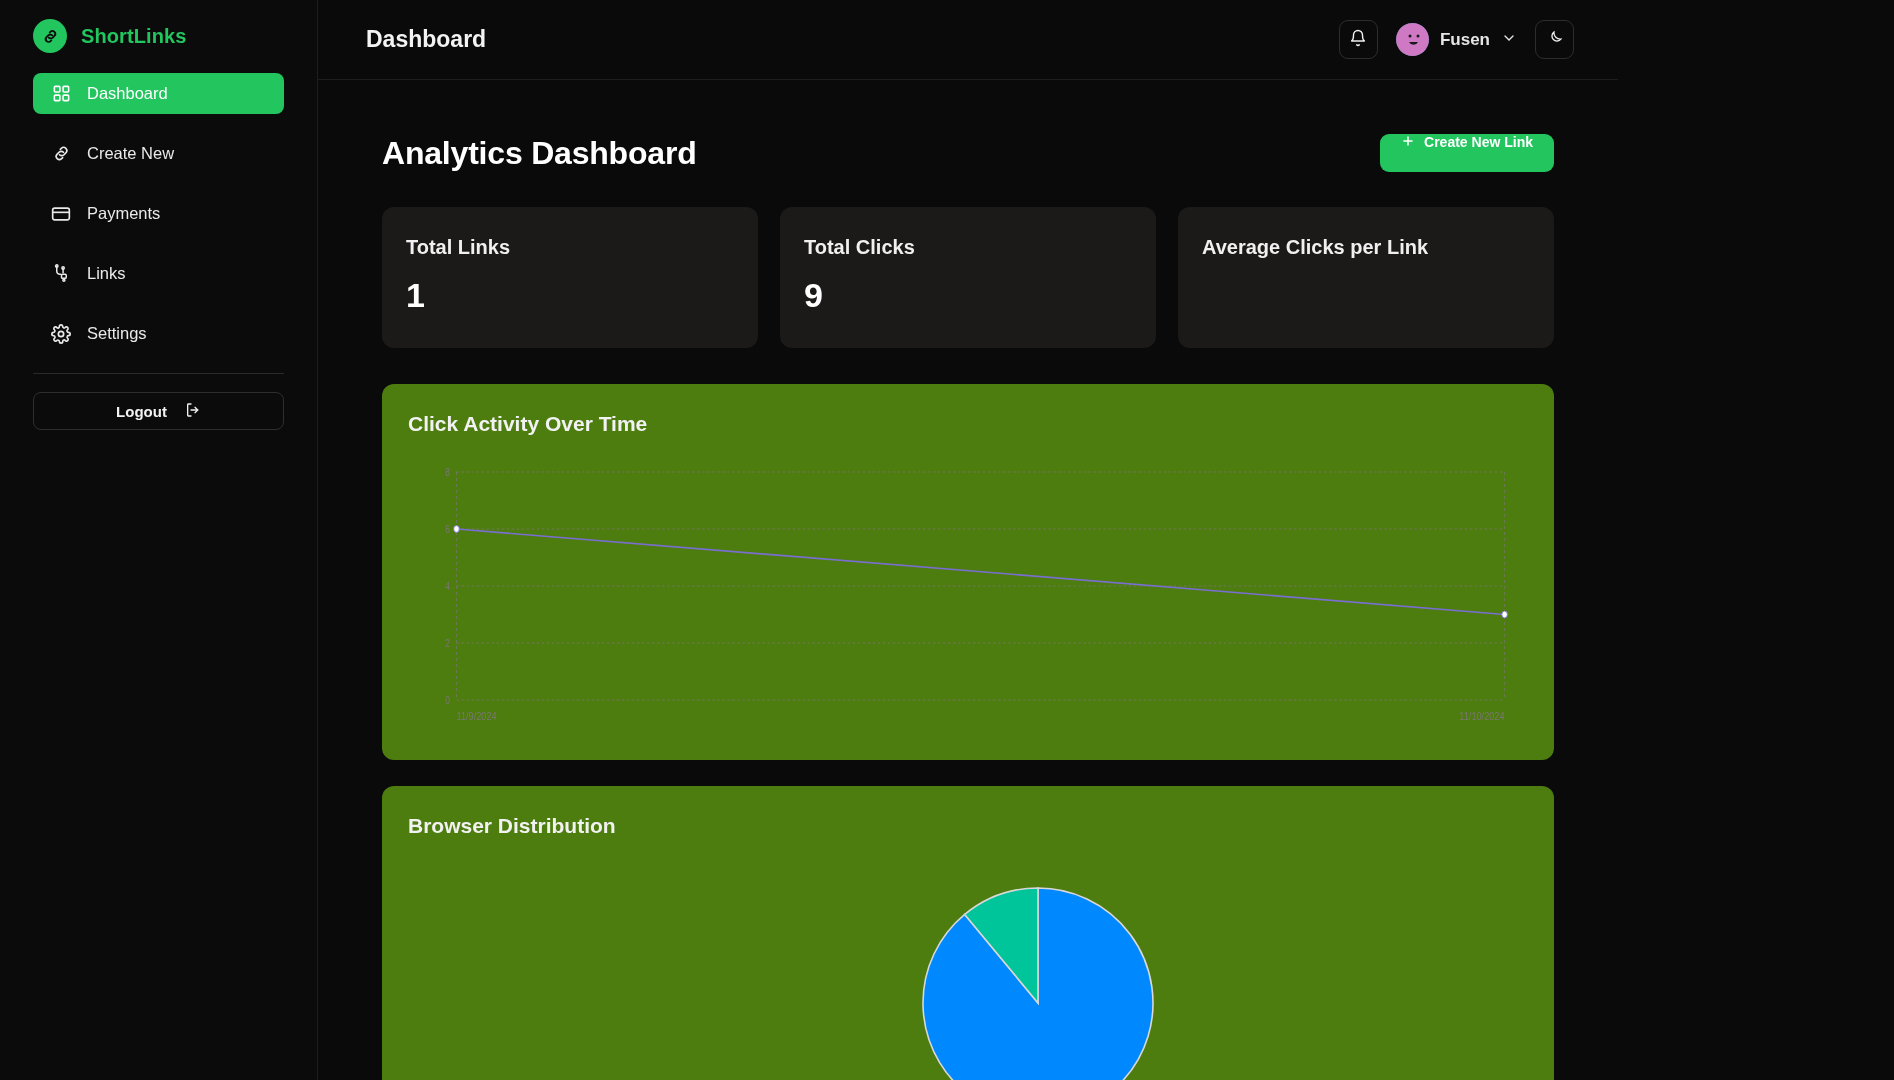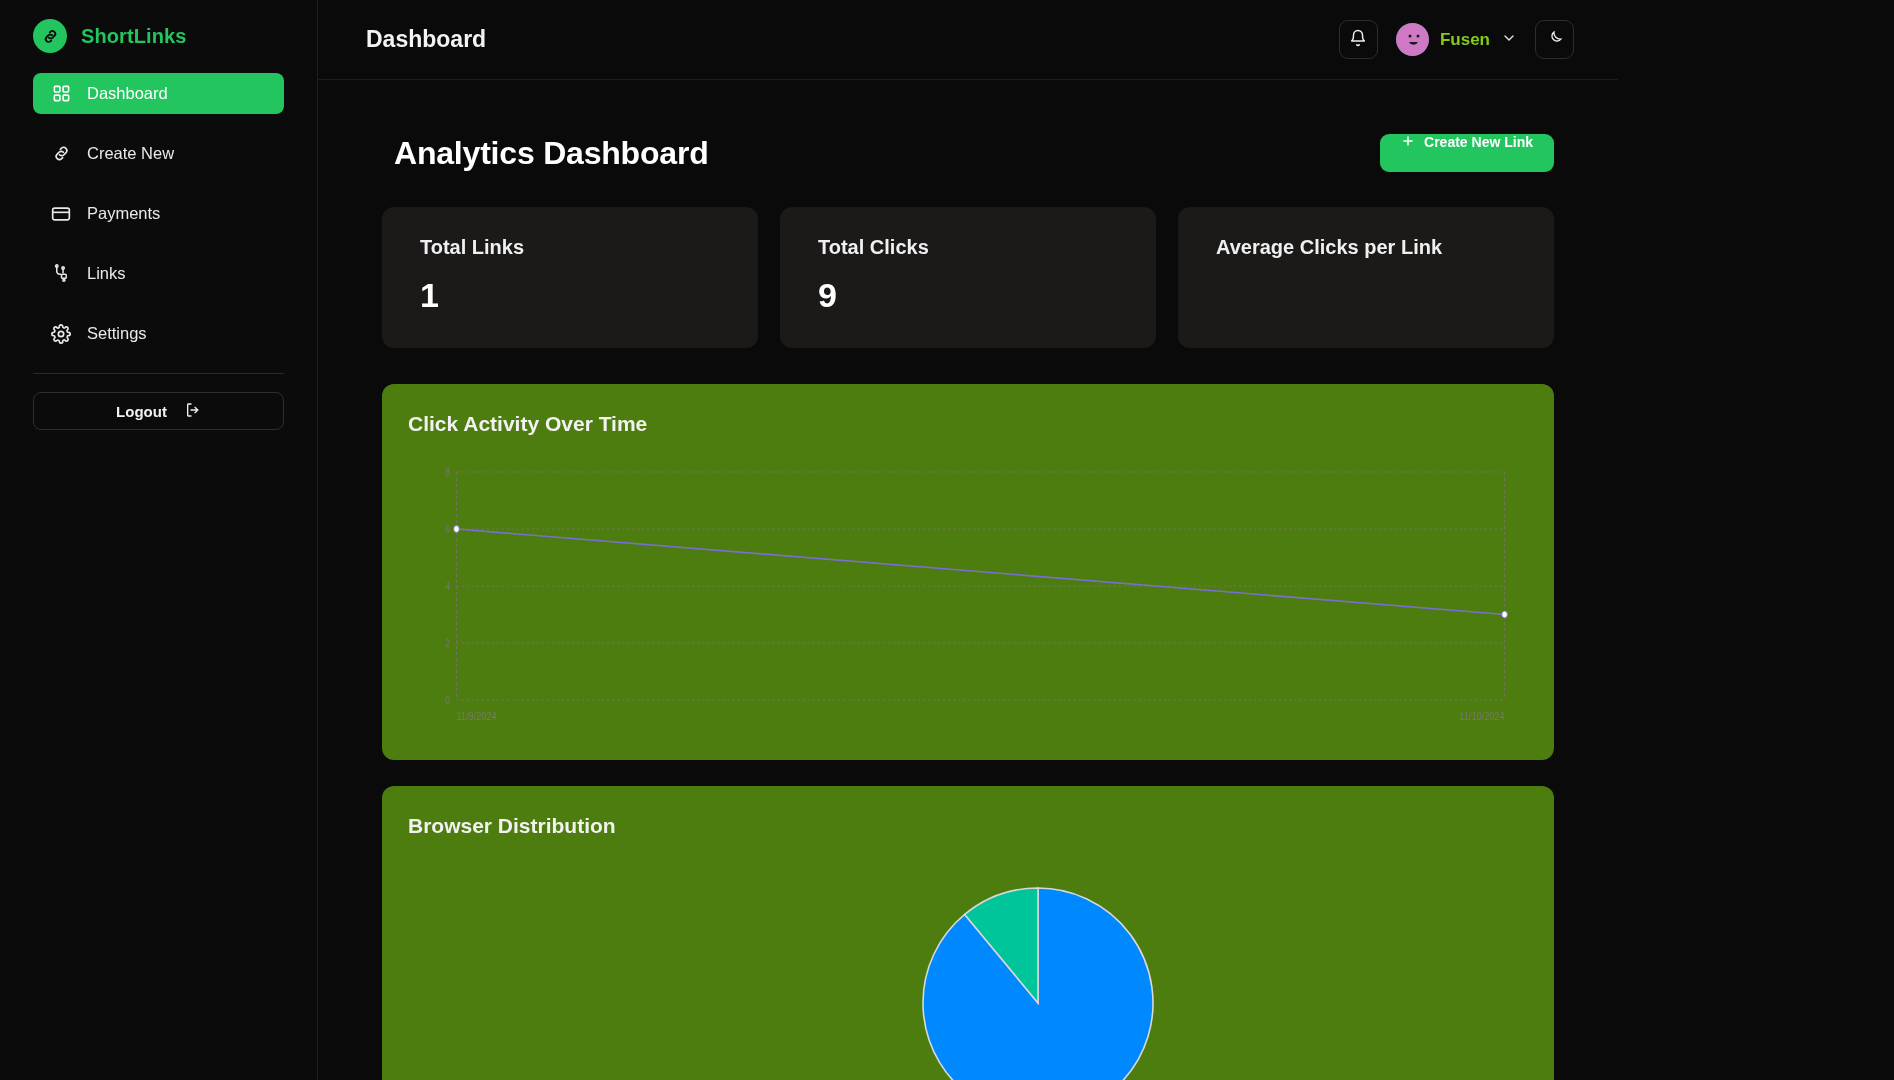--- a/index.html
+++ b/index.html
@@ -54,36 +54,36 @@
   .topbar-right { display:flex; align-items:center; gap:18px; }
   .icon-btn {
     width:39px; height:39px; border:1px solid #2d2d2d; border-radius:9px;
     background:transparent; display:flex; align-items:center; justify-content:center;
   }
   .user-chip { display:flex; align-items:center; gap:11px; }
   .avatar {
     width:33px; height:33px; border-radius:50%; overflow:hidden; flex:none;
     background:#cf79c4; position:relative;
   }
-  .user-name { color:#84cc16; font-size:17px; font-weight:bold; }
+  .user-name { color:#e5e5e5; font-size:17px; font-weight:bold; }
 
   .content { flex:1; overflow:hidden; padding:54px 64px 0 64px; }
 
   .page-head { display:flex; align-items:center; justify-content:space-between; margin-bottom:35px; }
-  .page-title { color:#ffffff; font-size:32px; font-weight:bold; letter-spacing:-.2px;margin-left:12px; }
+  .page-title { color:#ffffff; font-size:32px; font-weight:bold; letter-spacing:-.2px; }
   .primary-btn {
     display:flex; align-items:flex-start; gap:9px;
     background:#22c55e; color:#ffffff; border:none; border-radius:9px;
     height:38px; padding:0 21px; font-size:14px; font-weight:600;
   }
 
   .stats { display:flex; gap:22px; margin-bottom:36px; }
   .stat-card {
     flex:1; background:#1c1a19; border-radius:12px;
-    padding:29px 24px 26px 38px; height:141px;
+    padding:29px 24px 26px 24px; height:141px;
   }
   .stat-label { color:#f0f0f0; font-size:20px; font-weight:bold; margin-bottom:17px; }
   .stat-value { color:#ffffff; font-size:34px; font-weight:bold; }
 
   .panel { background:#4d7c0f; border-radius:12px; padding:28px 26px 22px 26px; margin-bottom:26px; }
   .panel-title { color:#f2f2f2; font-size:21px; font-weight:bold; }
 
   .chart-wrap { position:relative; height:280px; margin-top:22px; }
   .pie-wrap { position:relative; height:330px; margin-top:30px; display:flex; align-items:flex-start; justify-content:center; }
 </style>

